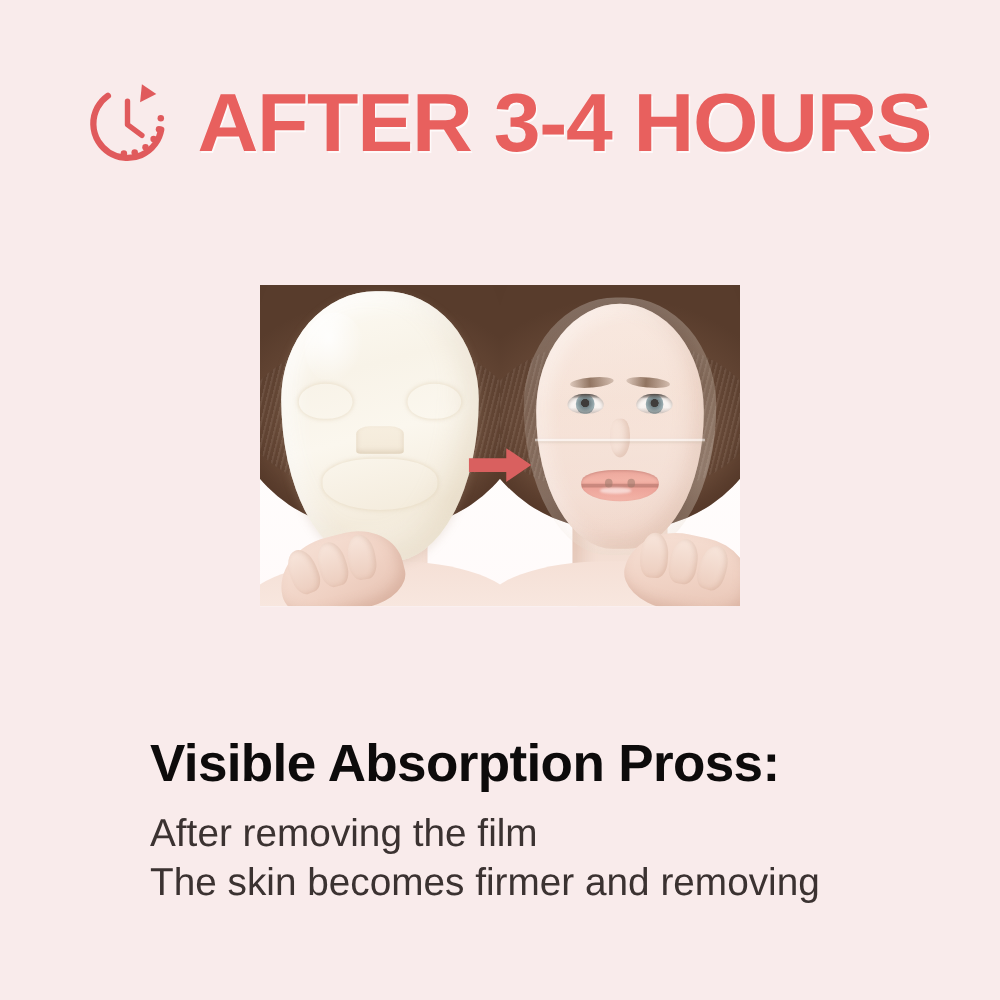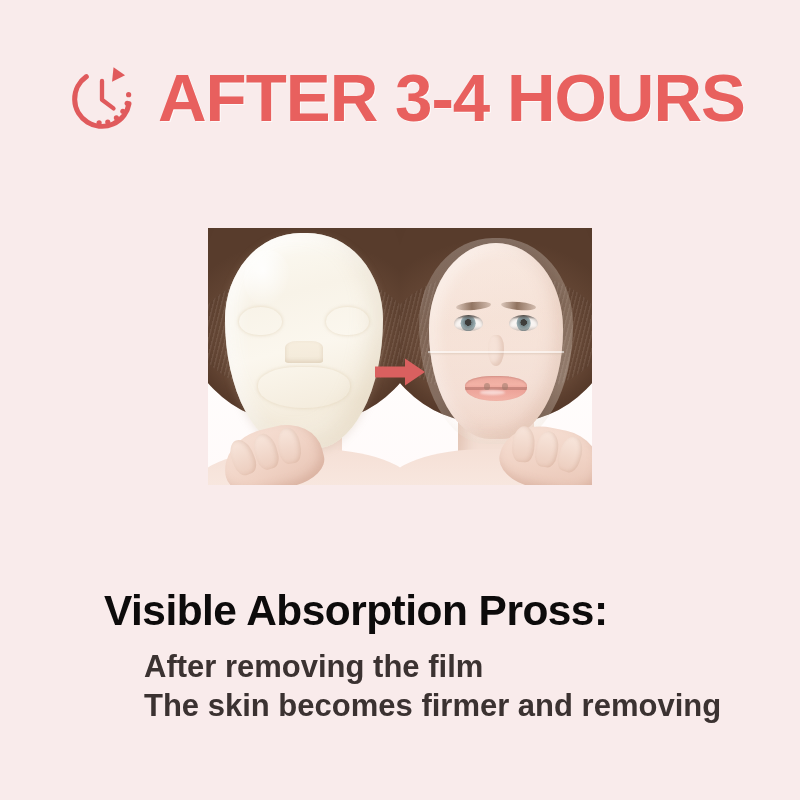--- a/index.html
+++ b/index.html
@@ -361,43 +361,42 @@
     left: 167px;
     top: 129px;
     width: 50px;
     height: 30px;
     z-index: 9;
   }
 
   
   .caption-block {
     position: absolute;
-    left: 104px;
+    left: 120px;
     top: 586px;
     width: 660px;
   }
   .caption-heading {
     font-family: "Liberation Sans", sans-serif;
     font-weight: 700;
     font-size: 42px;
     line-height: 50px;
     letter-spacing: -0.5px;
     color: #0d0b0b;
     white-space: nowrap;
     transform: scaleX(1.01);
     transform-origin: left center;
   }
   .caption-line {
     font-family: "Liberation Sans", sans-serif;
-    font-weight: 700;
+    font-weight: 400;
     font-size: 31px;
     line-height: 39px;
     color: #3b3231;
     white-space: nowrap;
-    margin-left: 40px;
   }
   .caption-lines {
     margin-top: 11px;
   }
 </style>
 </head>
 <body>
 
 <div id="poster">
 

